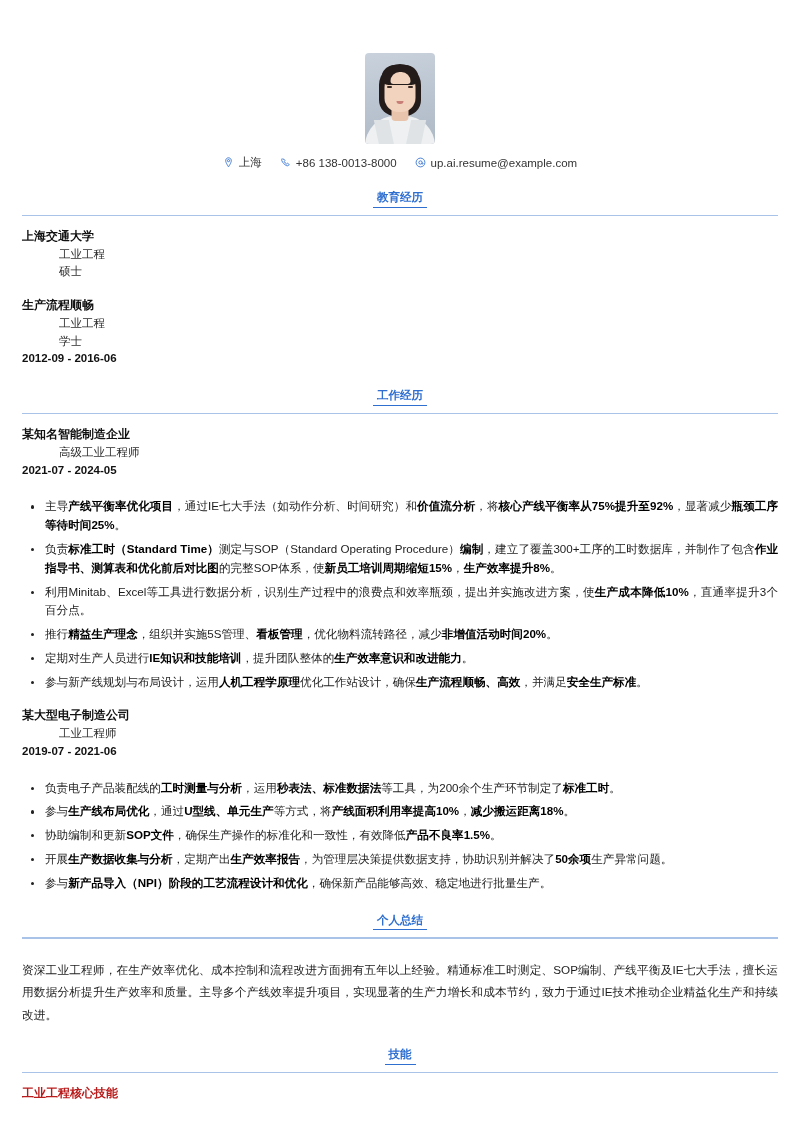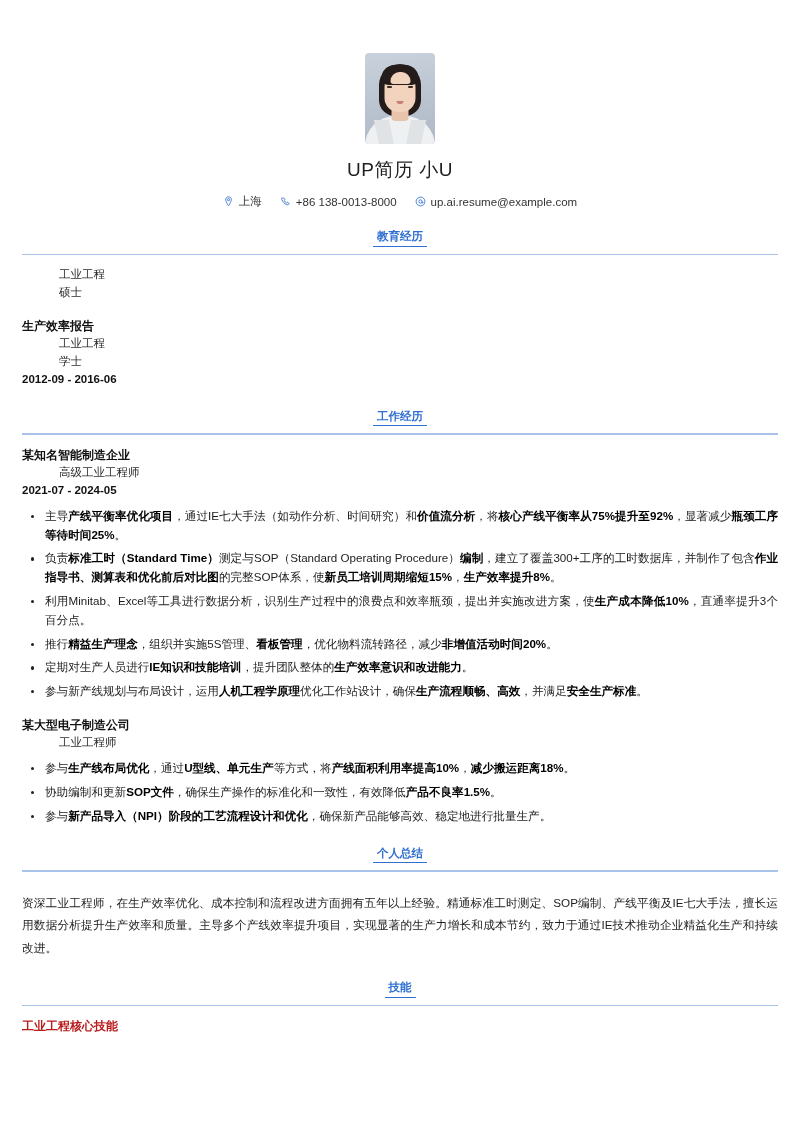--- a/index.html
+++ b/index.html
@@ -146,21 +146,21 @@
   }
   .date {
     font-size: 11.5px;
     font-weight: bold;
     color: #111;
     line-height: 1.55;
   }
 
   ul.bullets {
     list-style: none;
-    margin-top: 7px;
+    margin-top: 18px;
   }
   ul.bullets li {
     position: relative;
     padding-left: 23px;
     font-size: 11.6px;
     line-height: 1.62;
     color: #1c1c1c;
     margin-bottom: 5px;
     text-align: justify;
   }
@@ -202,21 +202,20 @@
       <div class="ph-body"></div>
       <div class="ph-hair-back"></div>
       <div class="ph-neck"></div>
       <div class="ph-face"></div>
       <div class="ph-hair-front"></div>
       <div class="ph-eye l"></div>
       <div class="ph-eye r"></div>
       <div class="ph-mouth"></div>
     </div>
 
-    <div class="name">UP简历 小U</div>
 
     <div class="contacts">
       <span class="contact">
         <span>
           <svg width="11" height="11" viewBox="0 0 16 16">
             <path d="M8 1.2c-2.3 0-4.1 1.8-4.1 4.1 0 3 4.1 9 4.1 9s4.1-6 4.1-9c0-2.3-1.8-4.1-4.1-4.1z" fill="none" stroke="#2f6fd0" stroke-width="1.3"></path>
             <circle cx="8" cy="5.3" r="1.6" fill="none" stroke="#2f6fd0" stroke-width="1.3"></circle>
           </svg>
         </span>
         <span>上海</span>
@@ -244,26 +243,27 @@
     </div>
   </div>
 
   <div class="section">
     <div class="sec-head">
       <span class="sec-title">教育经历</span>
     </div>
     <div class="sec-rule"></div>
 
     <div class="entry">
+      <div class="org">上海交通大学</div>
       <div class="sub">工业工程</div>
       <div class="sub">硕士</div>
     </div>
 
     <div class="entry">
-      <div class="org">生产效率报告</div>
+      <div class="org">生产流程顺畅</div>
       <div class="sub">工业工程</div>
       <div class="sub">学士</div>
       <div class="date">2012-09 - 2016-06</div>
     </div>
   </div>
 
   <div class="section">
     <div class="sec-head">
       <span class="sec-title">工作经历</span>
     </div>
@@ -279,23 +279,26 @@
           <li>利用Minitab、Excel等工具进行数据分析，识别生产过程中的浪费点和效率瓶颈，提出并实施改进方案，使<b>生产成本降低10%</b>，直通率提升3个百分点。</li>
           <li>推行<b>精益生产理念</b>，组织并实施5S管理、<b>看板管理</b>，优化物料流转路径，减少<b>非增值活动时间20%</b>。</li>
           <li>定期对生产人员进行<b>IE知识和技能培训</b>，提升团队整体的<b>生产效率意识和改进能力</b>。</li>
           <li>参与新产线规划与布局设计，运用<b>人机工程学原理</b>优化工作站设计，确保<b>生产流程顺畅、高效</b>，并满足<b>安全生产标准</b>。</li>
         </ul>
     </div>
 
     <div class="entry">
       <div class="org">某大型电子制造公司</div>
       <div class="sub">工业工程师</div>
+      <div class="date">2019-07 - 2021-06</div>
       <ul class="bullets">
+          <li>负责电子产品装配线的<b>工时测量与分析</b>，运用<b>秒表法、标准数据法</b>等工具，为200余个生产环节制定了<b>标准工时</b>。</li>
           <li>参与<b>生产线布局优化</b>，通过<b>U型线、单元生产</b>等方式，将<b>产线面积利用率提高10%</b>，<b>减少搬运距离18%</b>。</li>
           <li>协助编制和更新<b>SOP文件</b>，确保生产操作的标准化和一致性，有效降低<b>产品不良率1.5%</b>。</li>
+          <li>开展<b>生产数据收集与分析</b>，定期产出<b>生产效率报告</b>，为管理层决策提供数据支持，协助识别并解决了<b>50余项</b>生产异常问题。</li>
           <li>参与<b>新产品导入（NPI）阶段的工艺流程设计和优化</b>，确保新产品能够高效、稳定地进行批量生产。</li>
         </ul>
     </div>
   </div>
 
   <div class="section">
     <div class="sec-head">
       <span class="sec-title">个人总结</span>
     </div>
     <div class="sec-rule"></div>

